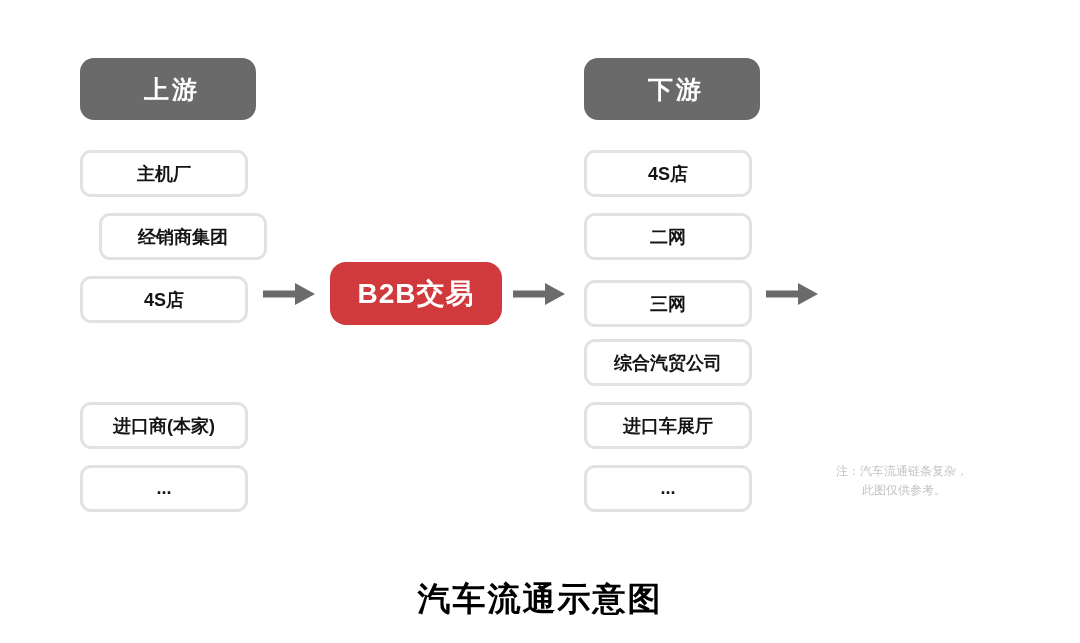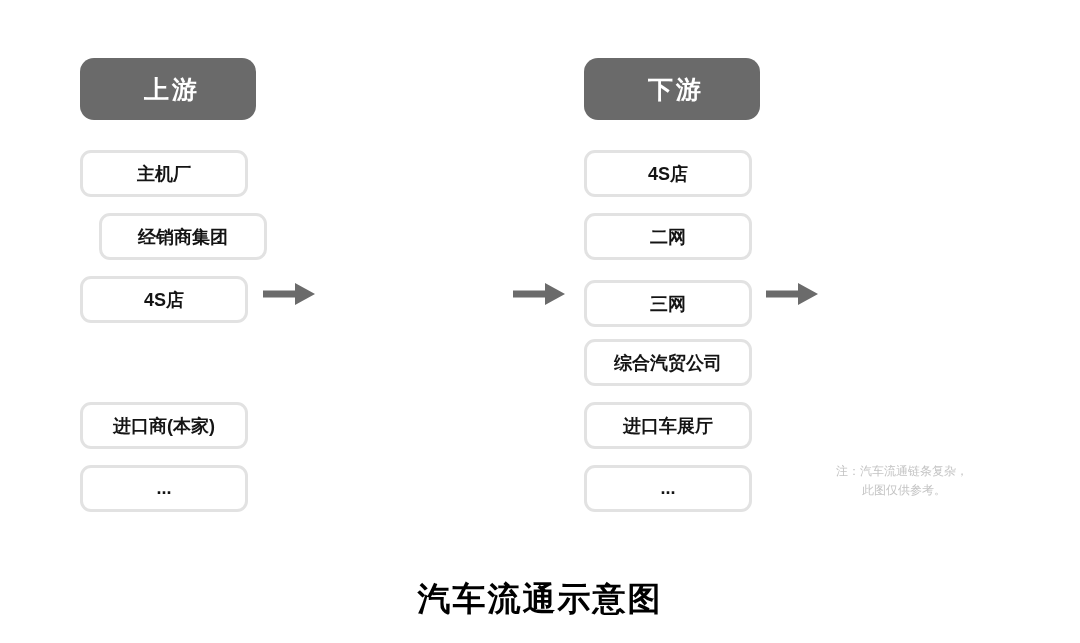--- a/index.html
+++ b/index.html
@@ -47,20 +47,21 @@
   <div class="item" style="left:92px; top:213px;margin-left:7px;">经销商集团</div>
   <div class="item" style="left:80px; top:276px;">4S店</div>
   <div class="item" style="left:80px; top:402px;">进口商(本家)</div>
   <div class="item" style="left:80px; top:465px;">...</div>
 
   <svg class="arrow" style="left:263px; top:283px;" viewBox="0 0 52 22">
     <rect x="0" y="7.5" width="33" height="7" fill="#6b6b6b"></rect>
     <polygon points="32,0 52,11 32,22" fill="#6b6b6b"></polygon>
   </svg>
 
+  <div class="red-node" style="left:330px; top:262px;">B2B交易</div>
 
   <svg class="arrow" style="left:513px; top:283px;" viewBox="0 0 52 22">
     <rect x="0" y="7.5" width="33" height="7" fill="#6b6b6b"></rect>
     <polygon points="32,0 52,11 32,22" fill="#6b6b6b"></polygon>
   </svg>
 
   <div class="col-header" style="left:584px; top:58px;">下游</div>
   <div class="item" style="left:584px; top:150px;">4S店</div>
   <div class="item" style="left:584px; top:213px;">二网</div>
   <div class="item" style="left:584px; top:280px;">三网</div>

